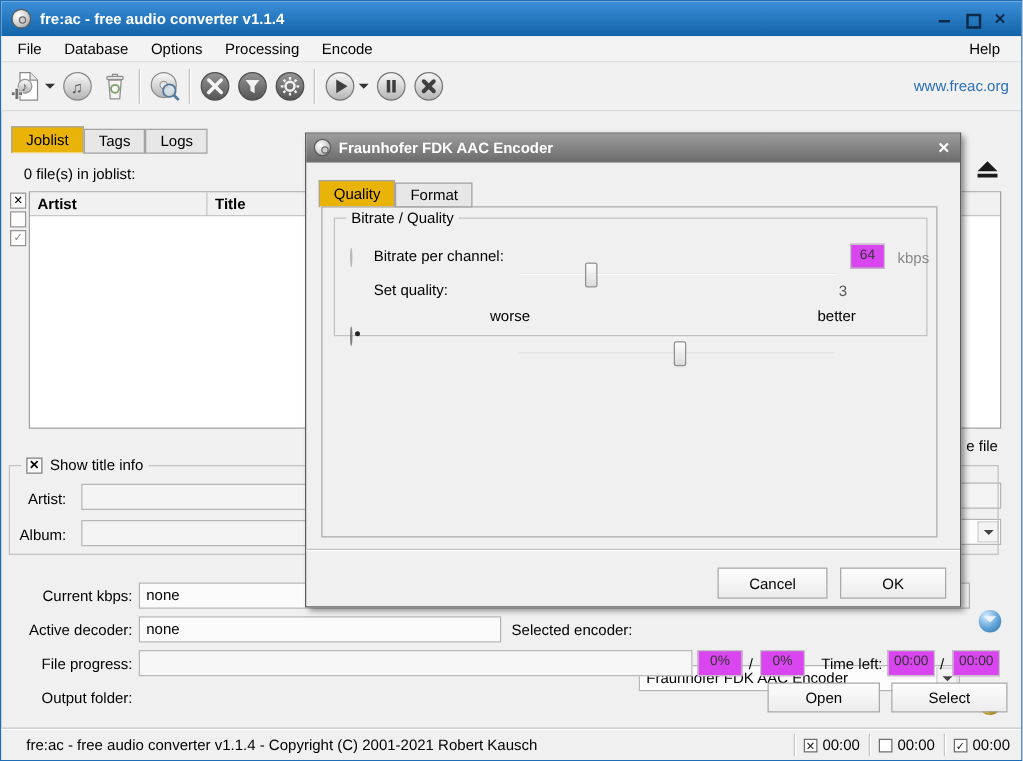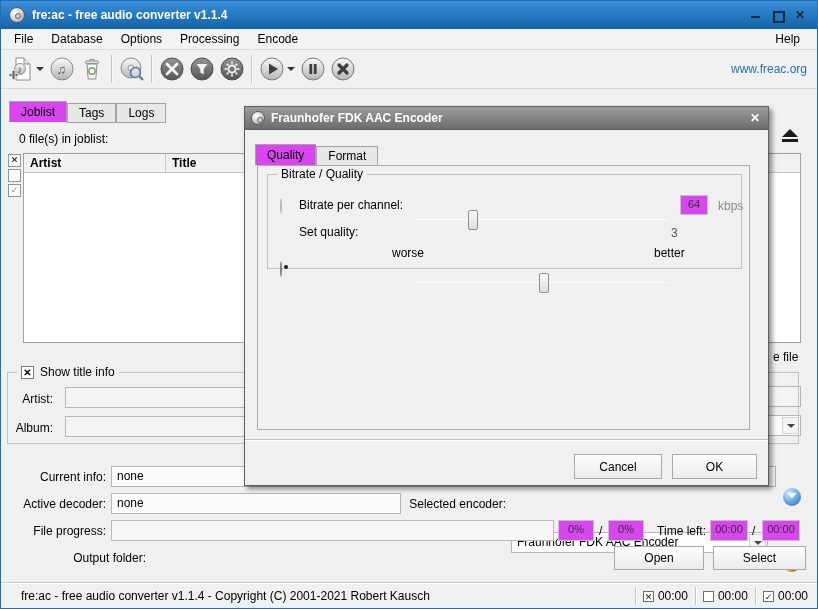--- a/index.html
+++ b/index.html
@@ -32,21 +32,21 @@
   .toolbar{position:absolute;left:0;top:49px;width:100%;height:39px;background:#f1f1f1;
     border-bottom:1px solid #d9d9d9;display:flex;align-items:center;padding-left:5px;}
   .tbtn{width:30px;height:30px;display:flex;align-items:center;justify-content:center;cursor:pointer;}
   .tsep{width:0;height:28px;border-left:1px solid #c4c4c4;border-right:1px solid #fdfdfd;margin:0 4px;}
   .darr{width:0;height:0;border-left:4px solid transparent;border-right:4px solid transparent;
     border-top:4px solid #333;margin:0 3px 0 0;cursor:pointer;}
   .toolbar-link{position:absolute;right:10px;top:12px;color:#2a6fb5;cursor:pointer;}
   
   .tab{border:1px solid #a3a3a3;background:#e7e7e7;padding:0 11px;line-height:19px;height:20px;
     margin-top:2px;cursor:pointer;}
-  .tab.active{background:#d946ef;height:22px;margin-top:0;line-height:21px;border-bottom:1px solid #f4f4f4;}
+  .tab.active{background:#eab308;height:22px;margin-top:0;line-height:21px;border-bottom:1px solid #f4f4f4;}
   
   .jtable{border:1px solid #a0a0a0;background:#fff;}
   .jhead{display:flex;height:19px;background:#f1f1f1;border-bottom:1px solid #c6c6c6;}
   .jth{font-weight:bold;padding:2px 0 0 6px;border-right:1px solid #c6c6c6;}
   .selbtn{width:13px;height:13px;border:1px solid #949494;background:#fcfcfc;font-size:9px;
     line-height:11px;text-align:center;cursor:pointer;}
   .eject{cursor:pointer;}
   .eject .tri{width:0;height:0;border-left:8px solid transparent;border-right:8px solid transparent;
     border-bottom:8px solid #1a1a1a;}
   .eject .bar{width:16px;height:3px;background:#1a1a1a;margin-top:2px;}
@@ -266,21 +266,21 @@
     <span class="legend" style="display:flex;align-items:center;gap:6px;top:-8px;">
       <span class="ti-check">✕</span>
       <span>Show title info</span>
     </span>
   </div>
   <div class="abs label-r" style="left:0px;top:391px;width:52px;">Artist:</div>
   <div class="abs field dis" style="left:64px;top:386px;width:180px;height:21px;"></div>
   <div class="abs label-r" style="left:0px;top:420px;width:52px;">Album:</div>
   <div class="abs field dis" style="left:64px;top:415px;width:180px;height:21px;"></div>
 
-  <div class="abs label-r" style="left:0px;top:469px;width:105px;">Current info:</div>
+  <div class="abs label-r" style="left:0px;top:469px;width:105px;">Current kbps:</div>
   <div class="abs field" style="left:110px;top:465px;width:665px;height:21px;">none</div>
   <div class="abs statusicon icon-blue" style="left:782px;top:466px;"></div>
 
   <div class="abs label-r" style="left:0px;top:496px;width:105px;">Active decoder:</div>
   <div class="abs field" style="left:110px;top:492px;width:290px;height:21px;">none</div>
   <div class="abs label-r" style="left:400px;top:496px;width:105px;">Selected encoder:</div>
   <div class="abs combo" style="left:510px;top:492px;width:257px;height:21px;">
     <span>Fraunhofer FDK AAC Encoder</span>
     <span class="combo-arrow"></span>
   </div>
@@ -289,21 +289,21 @@
   <div class="abs label-r" style="left:0px;top:523px;width:105px;">File progress:</div>
   <div class="abs progress" style="left:110px;top:519px;width:443px;height:21px;"></div>
   <div class="abs pbox" style="left:557px;top:519px;width:36px;height:21px;">0%</div>
   <div class="abs" style="left:598px;top:523px;">/</div>
   <div class="abs pbox" style="left:607px;top:519px;width:36px;height:21px;">0%</div>
   <div class="abs label-r" style="left:650px;top:523px;width:55px;">Time left:</div>
   <div class="abs pbox" style="left:709px;top:519px;width:38px;height:21px;">00:00</div>
   <div class="abs" style="left:751px;top:523px;">/</div>
   <div class="abs pbox" style="left:761px;top:519px;width:38px;height:21px;">00:00</div>
 
-  <div class="abs label-r" style="left:0px;top:550px;width:105px;margin-left:40px;">Output folder:</div>
+  <div class="abs label-r" style="left:0px;top:550px;width:105px;">Output folder:</div>
 
   <div class="abs btn" style="left:613px;top:545px;width:90px;height:24px;">Open</div>
   <div class="abs btn" style="left:712px;top:545px;width:93px;height:24px;">Select</div>
 
   <div class="statusbar">
     <span class="sb-text">fre:ac - free audio converter v1.1.4 - Copyright (C) 2001-2021 Robert Kausch</span>
     <span class="sb-cells">
       <span class="sb-cell">
         <span class="cb">✕</span>
         <span>00:00</span>

